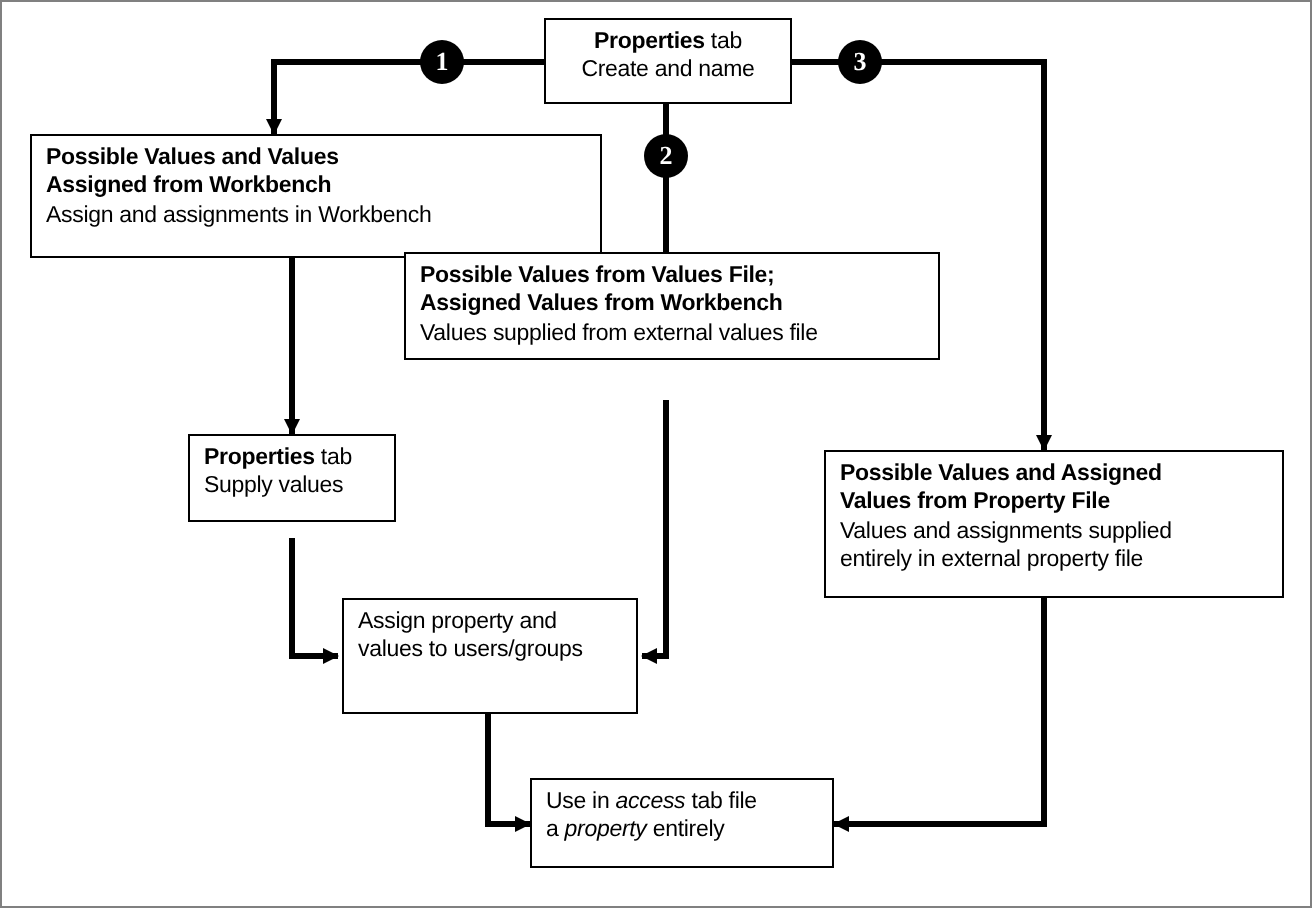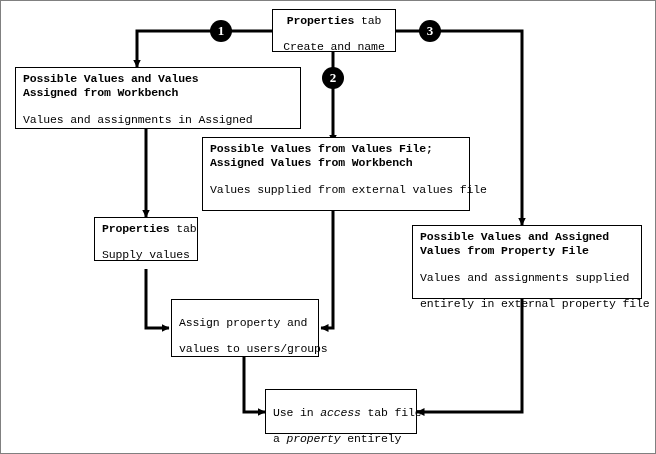--- a/index.html
+++ b/index.html
@@ -29,37 +29,35 @@
   }
   .node {
     position: absolute;
     background: #ffffff;
     border: 1px solid #000000;
     box-sizing: border-box;
     z-index: 5;
     padding: 4px 7px;
     line-height: 1.26;
     color: #000000;
-    font-family: Liberation Mono, monospace;
   }
   .node .ttl {
     font-weight: bold;
     font-size: 11.5px;
     letter-spacing: -0.15px;
     white-space: nowrap;
   }
   .node .ttl .reg {
     font-weight: normal;
   }
   .node .sub {
     font-weight: normal;
     font-size: 11.5px;
     letter-spacing: -0.15px;
     white-space: nowrap;
-    margin-top: 12px;
   }
   .node.center {
     text-align: center;
   }
   .node.center .ttl, .node.center .sub {
     text-align: center;
   }
   .marker {
     position: absolute;
     width: 22px;
@@ -106,24 +104,24 @@
   </svg>
 
   <div class="node center" style="left:271px; top:8px; width:124px; height:43px;">
     <div class="ttl"><span>Properties</span><span class="reg"> tab</span></div>
     <div class="sub">Create and name</div>
   </div>
 
   <div class="node" style="left:14px; top:66px; width:286px; height:62px;">
     <div class="ttl">Possible Values and Values</div>
     <div class="ttl">Assigned from Workbench</div>
-    <div class="sub">Values and assignments in Assigned</div>
+    <div class="sub">Assign and assignments in Workbench</div>
   </div>
 
-  <div class="node" style="left:201px; top:136px; width:268px; height:74px;">
+  <div class="node" style="left:201px; top:125px; width:268px; height:54px;">
     <div class="ttl">Possible Values from Values File;</div>
     <div class="ttl">Assigned Values from Workbench</div>
     <div class="sub">Values supplied from external values file</div>
   </div>
 
   <div class="node" style="left:411px; top:224px; width:230px; height:74px;">
     <div class="ttl">Possible Values and Assigned</div>
     <div class="ttl">Values from Property File</div>
     <div class="sub">Values and assignments supplied</div>
     <div class="sub">entirely in external property file</div>

